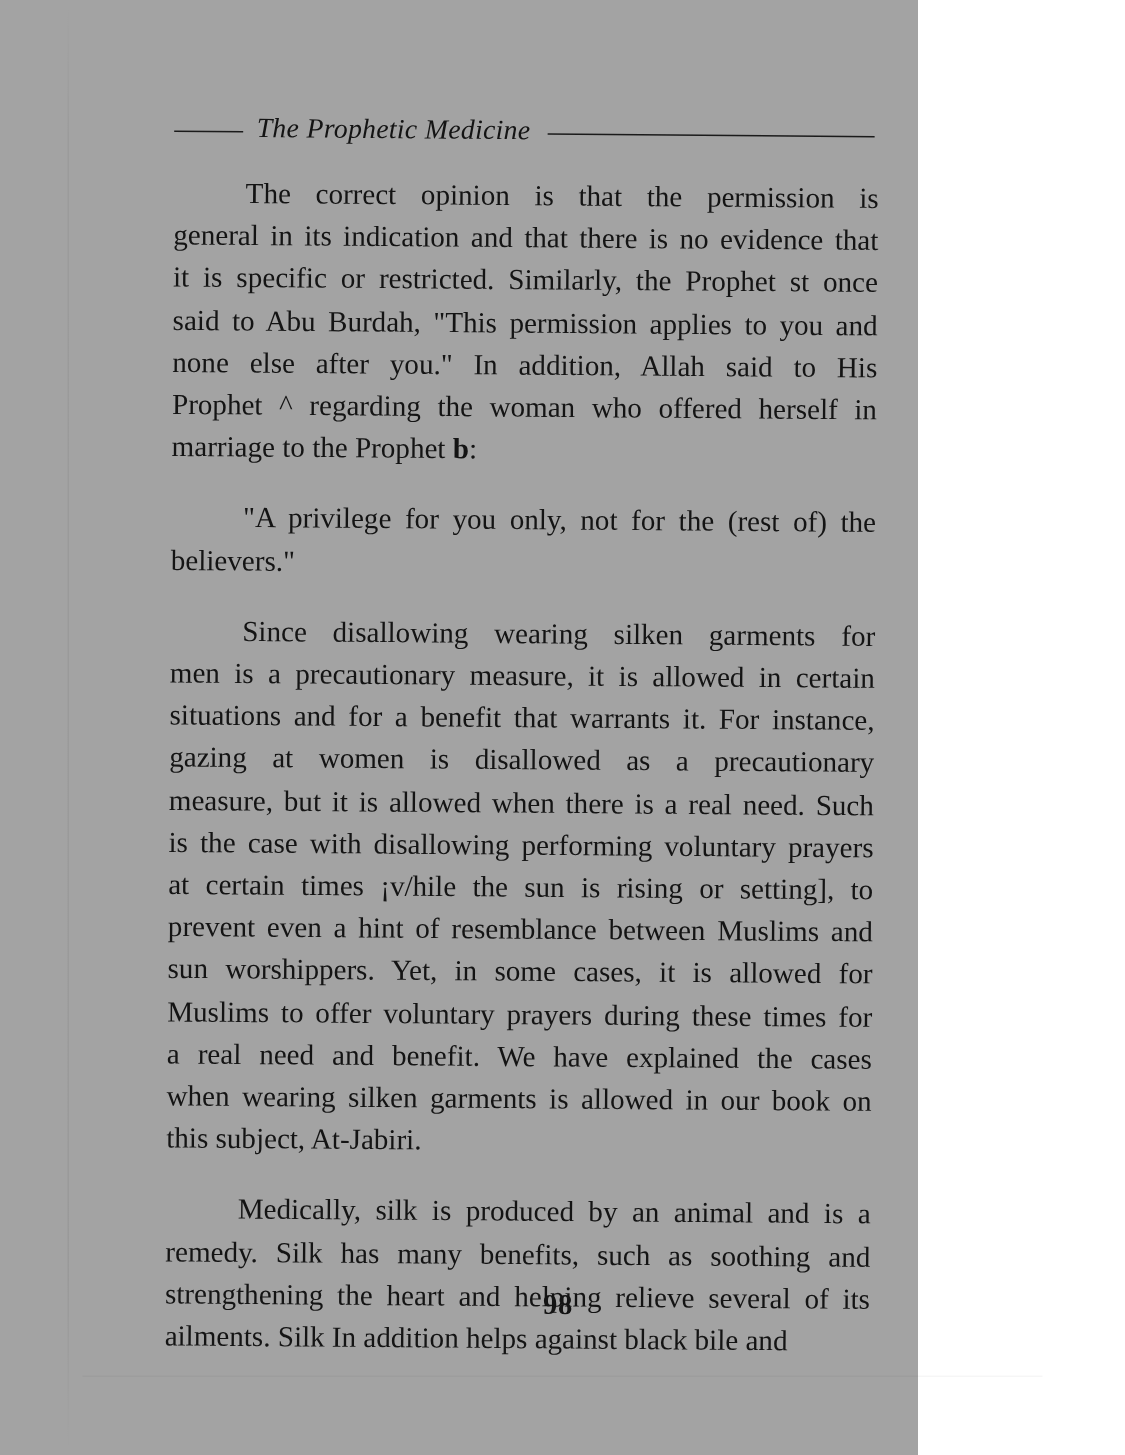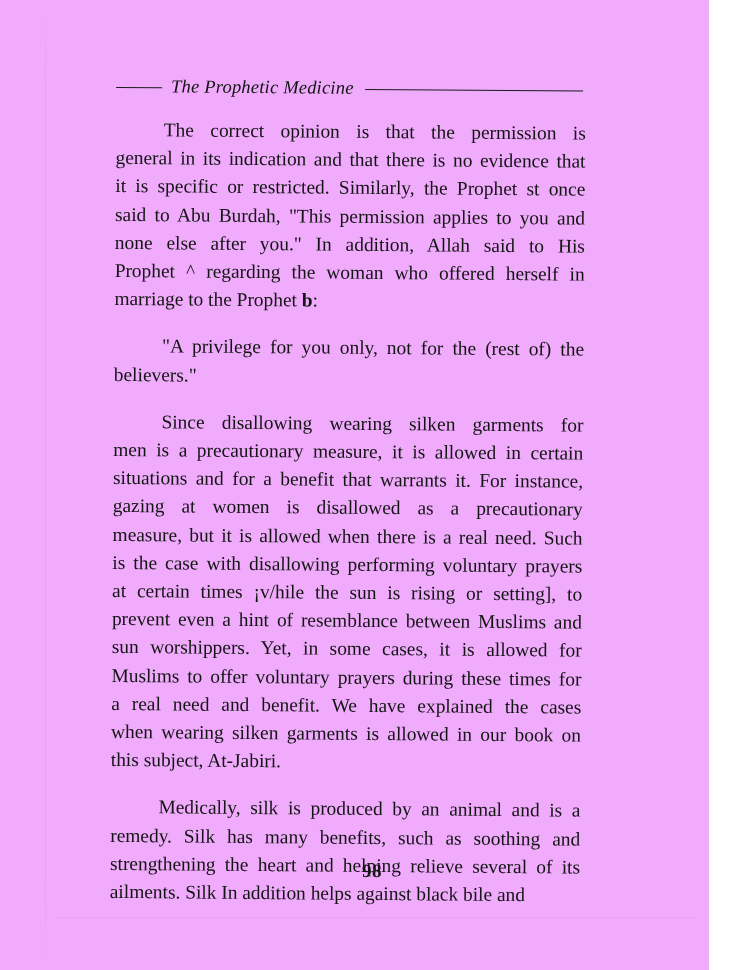--- a/index.html
+++ b/index.html
@@ -12,23 +12,23 @@
     height: 970px;
     overflow: hidden;
     font-family: "Liberation Serif", "DejaVu Serif", serif;
     color: #141414;
   }
 
   
   .page-sheet {
     position: absolute;
     left: 0; top: 0;
-    width: 709px;
+    width: 612px;
     height: 970px;
-    background: #f0abfc;
+    background: #a3a3a3;
   }
   
   .scan-edge-left {
     position: absolute;
     left: 45px; top: 0;
     width: 1px; height: 970px;
     background: linear-gradient(to bottom,
         rgba(0,0,0,0.00) 0%,
         rgba(0,0,0,0.05) 10%,
         rgba(0,0,0,0.06) 88%,

